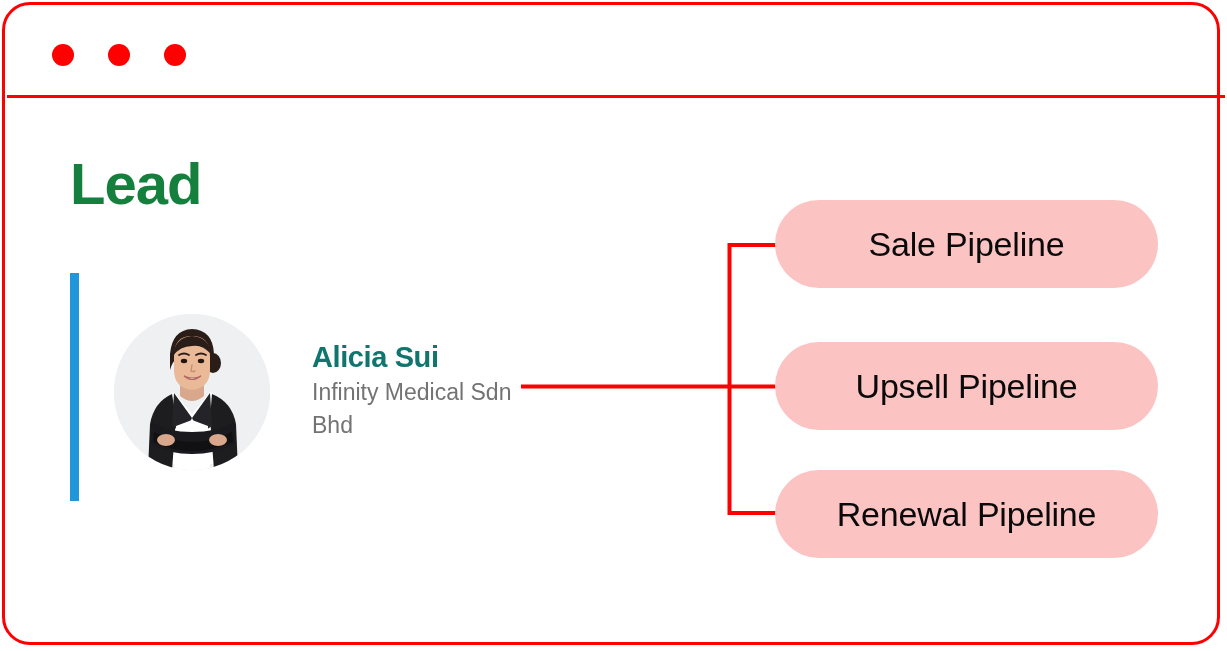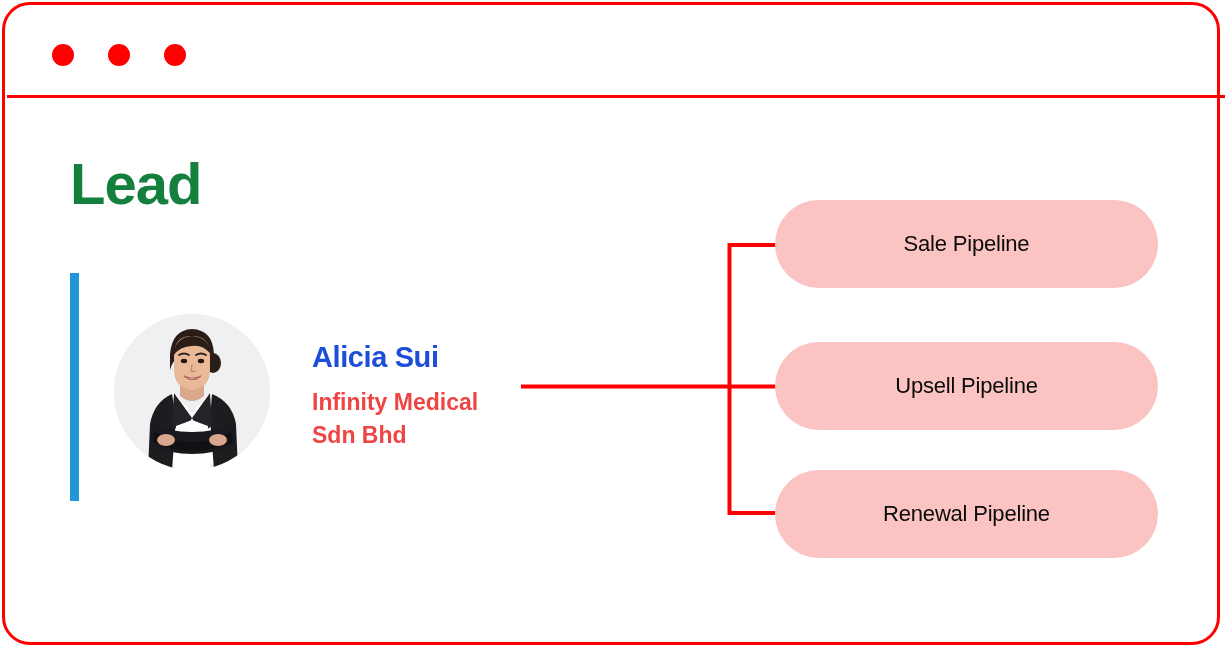--- a/index.html
+++ b/index.html
@@ -92,30 +92,30 @@
   .avatar svg { display: block; }
   .lead-text {
     position: absolute;
     left: 242px;
     top: 68px;
     width: 210px;
   }
   .lead-name {
     font-size: 29px;
     font-weight: bold;
-    color: #1d4ed8;
+    color: #0f766e;
     letter-spacing: -0.4px;
     line-height: 1.15;
   }
   .lead-company {
     font-size: 23px;
-    font-weight: bold;
-    color: #ef4444;
+    font-weight: normal;
+    color: #737373;
     line-height: 1.4;
-    margin-top: 12px;
+    margin-top: 2px;
   }
 
   
   .connector {
     position: absolute;
     left: 0;
     top: 0;
     width: 1227px;
     height: 651px;
     pointer-events: none;
@@ -126,21 +126,21 @@
     position: absolute;
     left: 775px;
     width: 383px;
     height: 88px;
     border-radius: 44px;
     background: #fcc3c3;
     display: flex;
     align-items: center;
     justify-content: center;
     color: #0a0a0a;
-    font-size: 22px;
+    font-size: 34px;
     letter-spacing: -0.2px;
     box-sizing: border-box;
   }
   .pill-1 { top: 200px; }
   .pill-2 { top: 342px; }
   .pill-3 { top: 470px; }
 </style>
 </head>
 <body>
 

